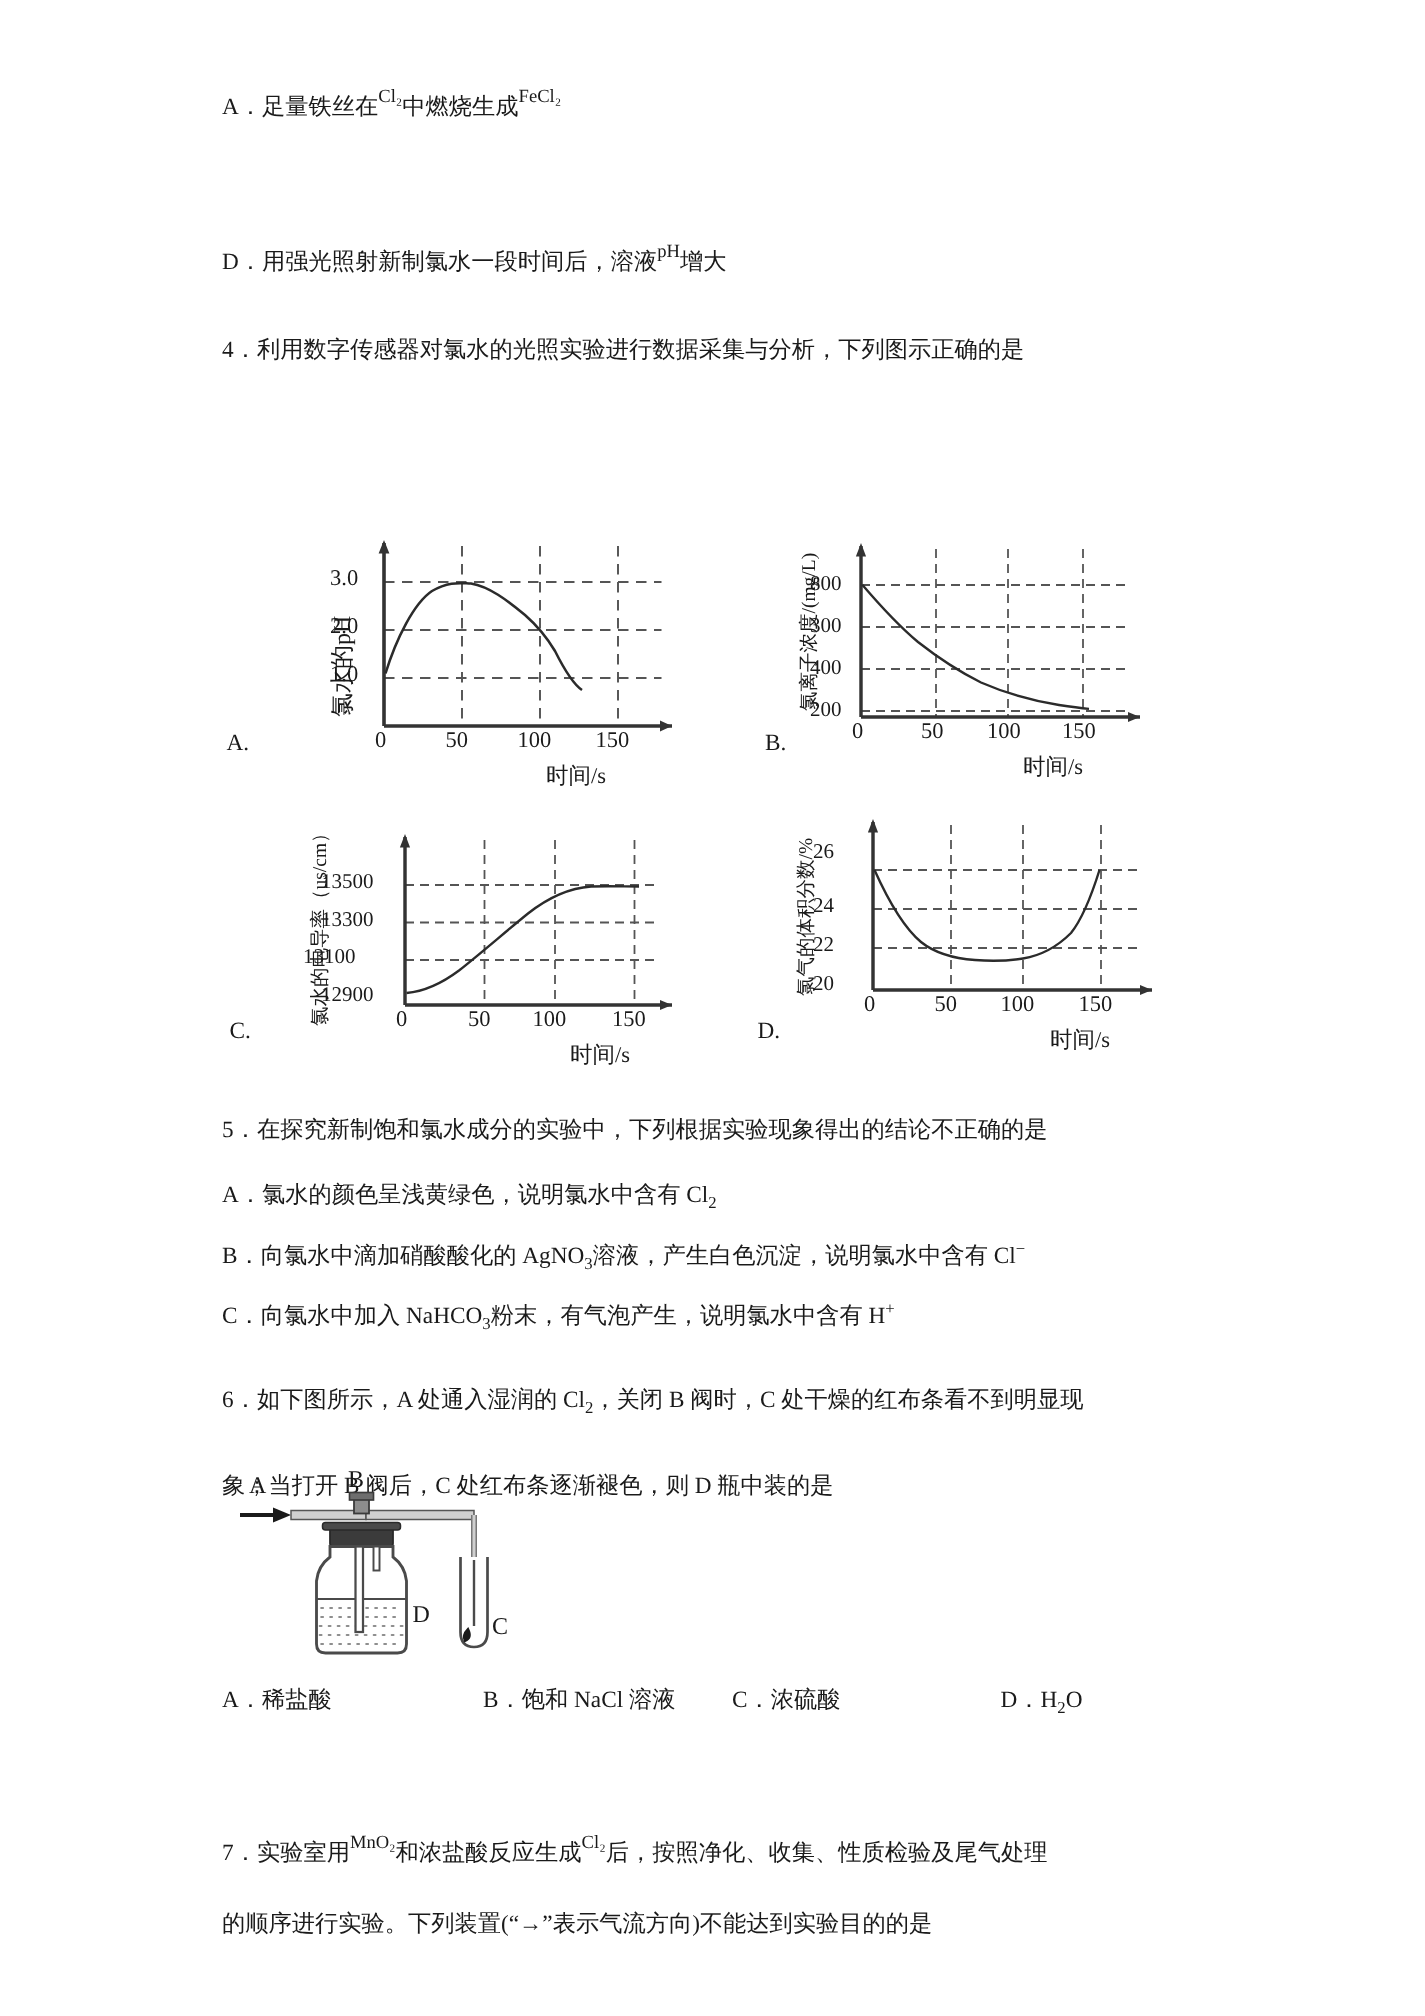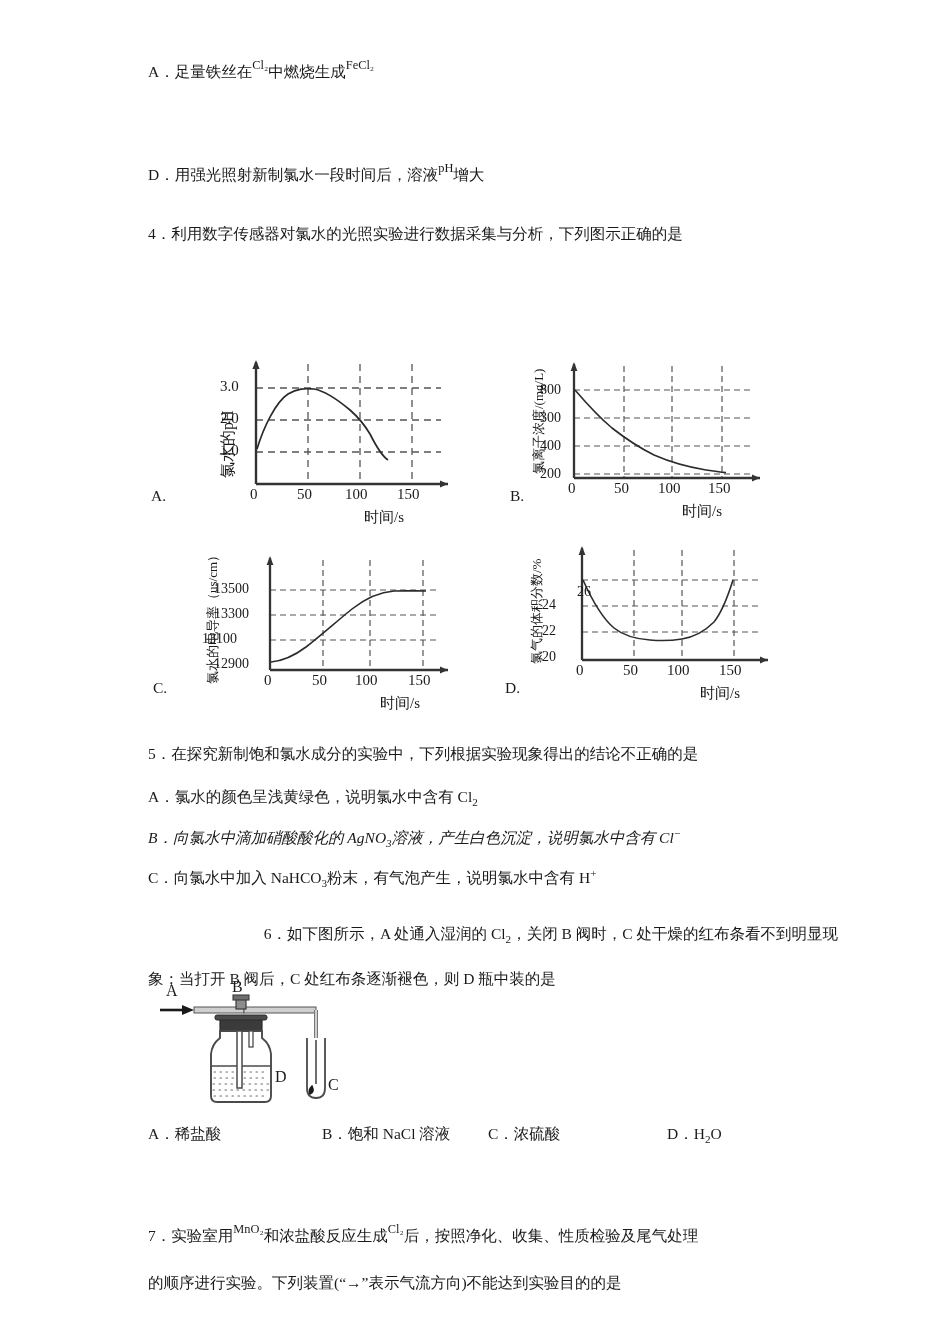--- a/index.html
+++ b/index.html
@@ -219,21 +219,21 @@
     <div class="tick-num" style="left:74px; top:138px;">0</div>
     <div class="tick-num" style="left:122px; top:138px;">50</div>
     <div class="tick-num" style="left:165px; top:138px;">100</div>
     <div class="tick-num" style="left:218px; top:138px;">150</div>
     <div class="axis-title" style="left:190px; top:160px;">时间/s</div>
   </div>
   <div class="chart-letter" style="position:absolute; left:153px; top:679px;">C.</div>
 
   <div class="chart-box" style="position:absolute; left:510px; top:538px; width:280px; height:165px;">
     <div class="ylabel-rot" style="left:18px; top:126px;">氯气的体积分数/%</div>
-    <div class="tick-num sm" style="left:32px; top:46px;margin-left:35px;">26</div>
+    <div class="tick-num sm" style="left:32px; top:23px;">26</div>
     <div class="tick-num sm" style="left:32px; top:59px;">24</div>
     <div class="tick-num sm" style="left:32px; top:85px;text-align:right;">22</div>
     <div class="tick-num sm" style="left:32px; top:111px;">20</div>
     <svg width="280" height="165">
 
       <line x1="72" y1="42" x2="248" y2="42" stroke="#555" stroke-width="1.2" stroke-dasharray="6,4"></line>
       <line x1="72" y1="68" x2="248" y2="68" stroke="#555" stroke-width="1.2" stroke-dasharray="6,4"></line>
       <line x1="72" y1="94" x2="248" y2="94" stroke="#555" stroke-width="1.2" stroke-dasharray="6,4"></line>
 
       <line x1="124" y1="12" x2="124" y2="122" stroke="#555" stroke-width="1.2" stroke-dasharray="6,4"></line>
@@ -255,30 +255,30 @@
   </div>
   <div class="chart-letter" style="position:absolute; left:505px; top:679px;">D.</div>
 
   <div style="position:absolute; left:148px; top:742px; width:680px;">
     <div class="qline" style="margin-bottom:18px;">
       <span>5．</span><span>在探究新制饱和氯水成分的实验中，下列根据实验现象得出的结论不正确的是</span>
     </div>
     <div class="opt" style="margin-bottom:16px;">
       <span class="lab">A．</span><span>氯水的颜色呈浅黄绿色，说明氯水中含有 Cl</span><sub class="chem">2</sub>
     </div>
-    <div class="opt" style="margin-bottom:16px;font-style:italic;">
+    <div class="opt" style="margin-bottom:16px;">
       <span class="lab">B．</span><span>向氯水中滴加硝酸酸化的 AgNO</span><sub class="chem">3</sub><span>溶液，产生白色沉淀，说明氯水中含有 Cl</span><sup class="chem">−</sup>
     </div>
     <div class="opt" style="margin-bottom:16px;">
       <span class="lab">C．</span><span>向氯水中加入 NaHCO</span><sub class="chem">3</sub><span>粉末，有气泡产生，说明氯水中含有 H</span><sup class="chem">+</sup>
     </div>
   </div>
 
   <div style="position:absolute; left:148px; top:922px; width:690px;">
-    <div class="qline" style="margin-bottom:20px;text-align:right;">
+    <div class="qline" style="margin-bottom:32px;">
       <span>6．</span><span>如下图所示，A 处通入湿润的 Cl</span><sub class="chem">2</sub><span>，关闭 B 阀时，C 处干燥的红布条看不到明显现</span>
     </div>
     <div class="qline">象；当打开 B 阀后，C 处红布条逐渐褪色，则 D 瓶中装的是</div>
   </div>
 
   <div class="apparatus" style="position:absolute; left:152px; top:988px; width:260px; height:120px;">
     <svg width="260" height="120">
 
       <line x1="8" y1="22" x2="36" y2="22" stroke="#1a1a1a" stroke-width="2.6"></line>
       <polygon points="42,22 30,17 30,27" fill="#1a1a1a"></polygon>

